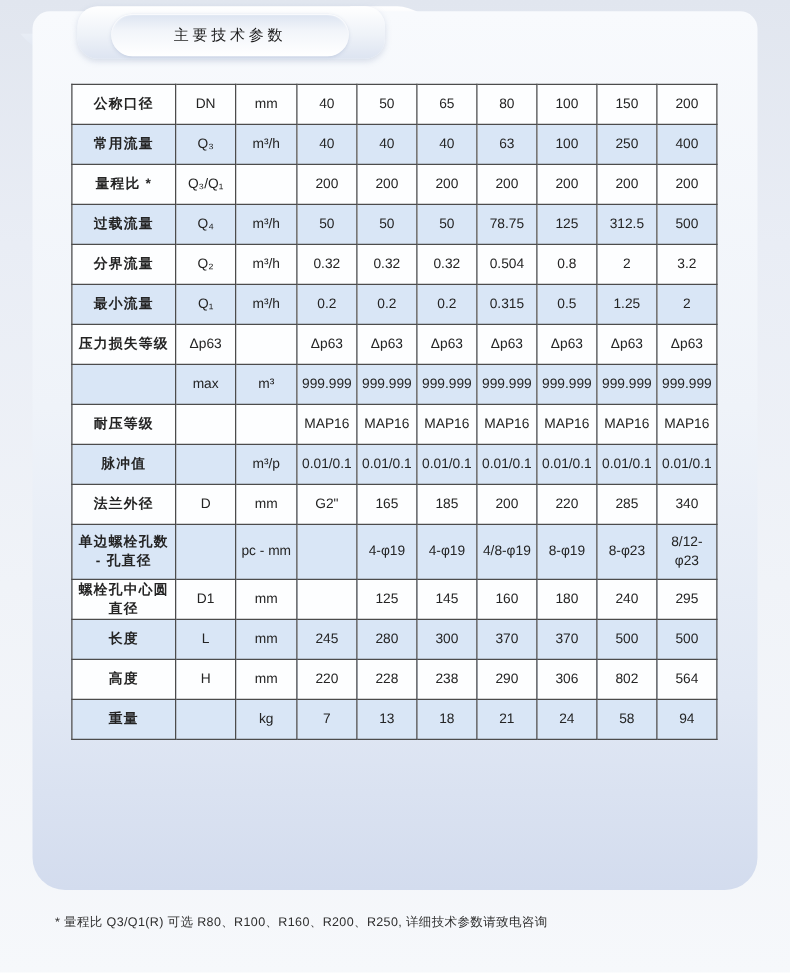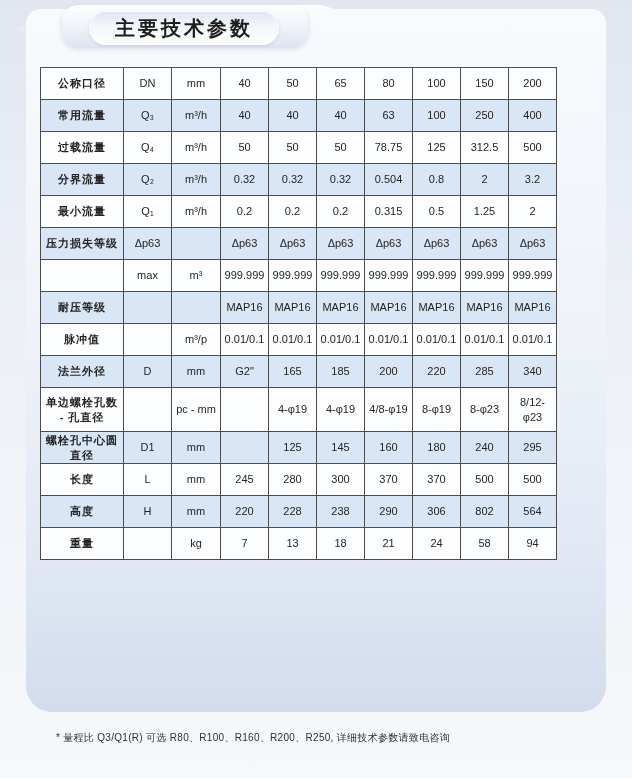--- a/index.html
+++ b/index.html
@@ -31,37 +31,37 @@
     transform:skewX(38deg);transform-origin:top left;
     border-radius:0 24px 0 0;z-index:-1;
   }
   .pill{
     position:absolute;left:27px;top:6px;width:190px;height:34px;border-radius:17px;
     background:linear-gradient(180deg,#dce4f1 0%,#f2f5fa 40%,#ffffff 100%);
     box-shadow:inset 0 1px 1px rgba(255,255,255,0.95),0 1px 3px rgba(140,155,190,0.30);
     display:flex;align-items:center;justify-content:center;
   }
   .pill-text{
-    font-size:20px;font-weight:700;color:#1c1c1c;letter-spacing:3px;
+    font-size:12px;font-weight:400;color:#1c1c1c;letter-spacing:3px;
   }
   table.spec{
-    position:absolute;left:40px;top:67px;border-collapse:collapse;table-layout:fixed;
+    position:absolute;left:57px;top:67px;border-collapse:collapse;table-layout:fixed;
   }
   table.spec td{
     border:1px solid #4c4c4c;text-align:center;vertical-align:middle;
     font-size:11px;color:#242424;padding:0 2px;white-space:pre-line;line-height:1.3;
     overflow:hidden;
   }
   table.spec tr{height:32px;}
   table.spec tr.tall{height:44px;}
   table.spec tr:nth-child(odd){background:#fdfeff;}
   table.spec tr:nth-child(even){background:#d9e6f6;}
   table.spec td.label{font-weight:700;letter-spacing:1px;}
   .footnote{
-    position:absolute;left:56px;top:731px;font-size:10px;color:#2e2e2e;letter-spacing:0.3px;
+    position:absolute;left:44px;top:731px;font-size:10px;color:#2e2e2e;letter-spacing:0.3px;
   }
 </style>
 </head>
 <body>
 
 <div class="card"></div>
 
 <div class="tab">
   <div class="pill">
     <span class="pill-text">主要技术参数</span>
@@ -98,20 +98,32 @@
         <td class="label">常用流量</td>
         <td>Q₃</td>
         <td>m³/h</td>
         <td>40</td>
         <td>40</td>
         <td>40</td>
         <td>63</td>
         <td>100</td>
         <td>250</td>
         <td>400</td>
+      </tr>
+      <tr>
+        <td class="label">量程比 *</td>
+        <td>Q₃/Q₁</td>
+        <td></td>
+        <td>200</td>
+        <td>200</td>
+        <td>200</td>
+        <td>200</td>
+        <td>200</td>
+        <td>200</td>
+        <td>200</td>
       </tr>
       <tr>
         <td class="label">过载流量</td>
         <td>Q₄</td>
         <td>m³/h</td>
         <td>50</td>
         <td>50</td>
         <td>50</td>
         <td>78.75</td>
         <td>125</td>

